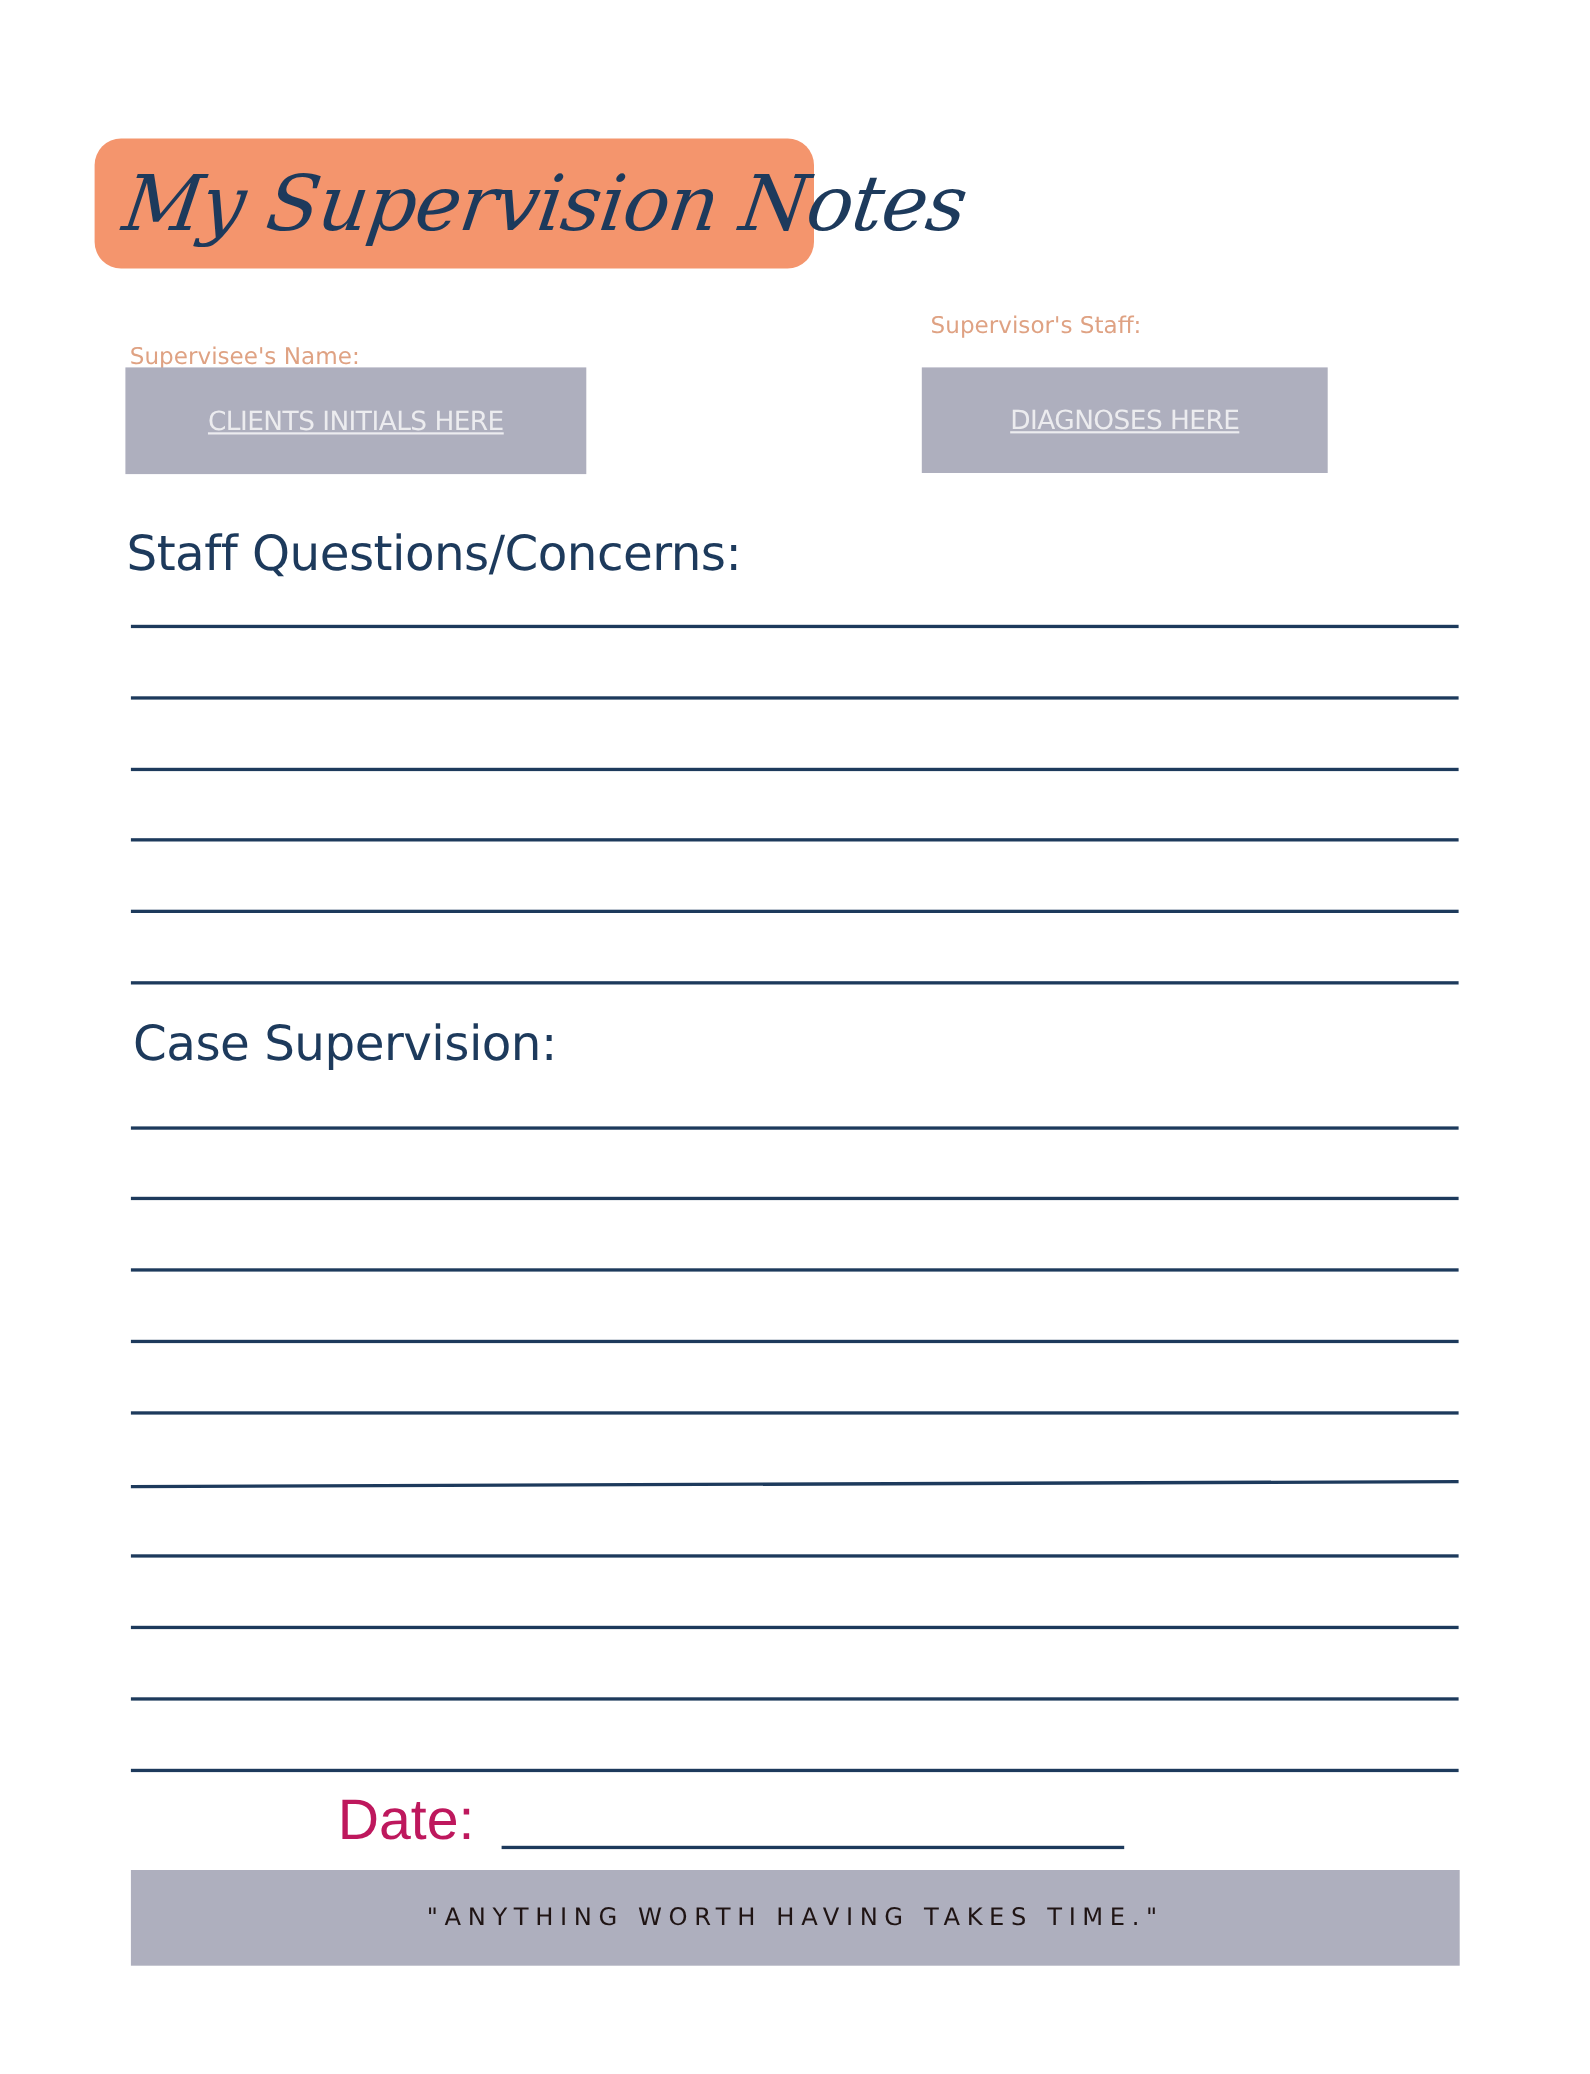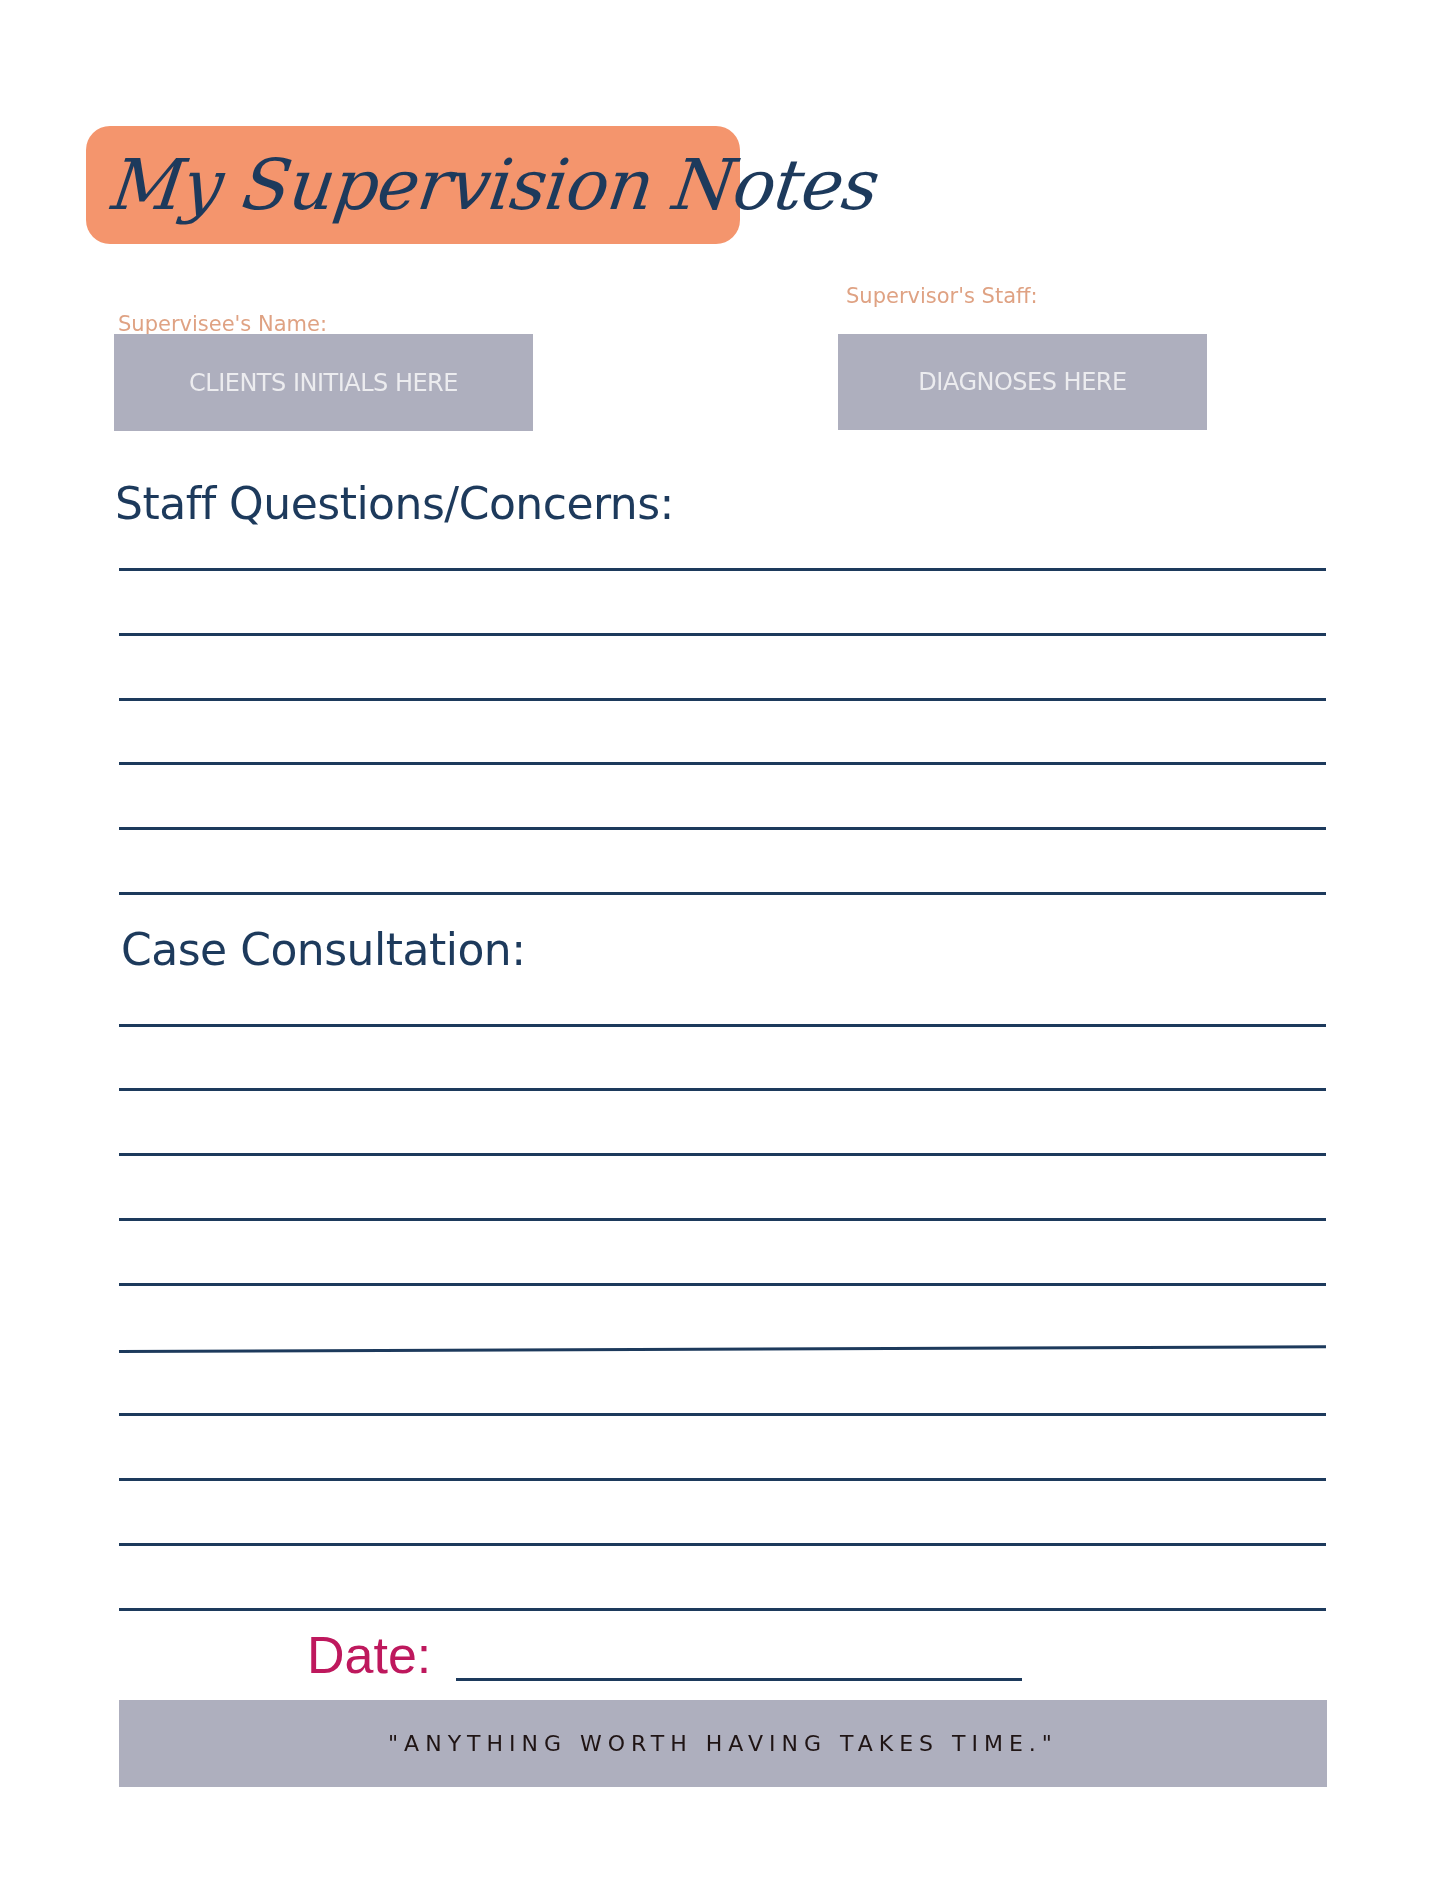--- a/index.html
+++ b/index.html
@@ -19,21 +19,21 @@
     .field-label {
       font-family: "DejaVu Sans", sans-serif;
       font-size: 21px; color: #dfa283; line-height: 24px; white-space: nowrap;
     }
     .field-box {
       background: #aeafbe;
       display: flex; align-items: center; justify-content: center;
     }
     .field-box span {
       font-family: "DejaVu Sans", sans-serif; font-size: 24px; color: #ececef;
-      letter-spacing: -0.5px; white-space: nowrap;
+      letter-spacing: -0.5px; white-space: nowrap; text-decoration: underline;
     }
     .section-heading {
       font-family: "DejaVu Sans", sans-serif; font-size: 44px; color: #1d3a5c;
       line-height: 48px; white-space: nowrap; font-weight: normal; margin: 0;
       letter-spacing: -0.5px;
     }
     .rule {
       left: 119px; width: 1207px; height: 3px; background: #1d3a5c;
     }
     .date-label {
@@ -70,21 +70,21 @@
 <h2 class="abs section-heading" style="left:115px; top:480px;">Staff Questions/Concerns:</h2>
 <div>
   <div class="abs rule" style="top:568px;"></div>
   <div class="abs rule" style="top:633px;"></div>
   <div class="abs rule" style="top:698px;"></div>
   <div class="abs rule" style="top:762px;"></div>
   <div class="abs rule" style="top:827px;"></div>
   <div class="abs rule" style="top:892px;"></div>
 </div>
 
-<h2 class="abs section-heading" style="left:121px; top:926px;">Case Consultation:</h2>
+<h2 class="abs section-heading" style="left:121px; top:926px;">Case Supervision:</h2>
 <div>
   <div class="abs rule" style="top:1024px;"></div>
   <div class="abs rule" style="top:1088px;"></div>
   <div class="abs rule" style="top:1153px;"></div>
   <div class="abs rule" style="top:1218px;"></div>
   <div class="abs rule" style="top:1283px;"></div>
   <div class="abs rule" style="top:1350px; transform: rotate(-0.22deg); transform-origin: left center;"></div>
   <div class="abs rule" style="top:1413px;"></div>
   <div class="abs rule" style="top:1478px;"></div>
   <div class="abs rule" style="top:1543px;"></div>

